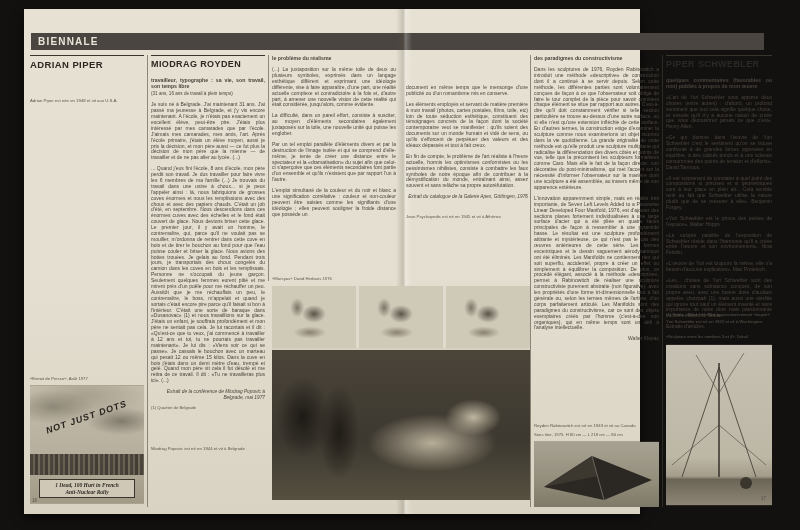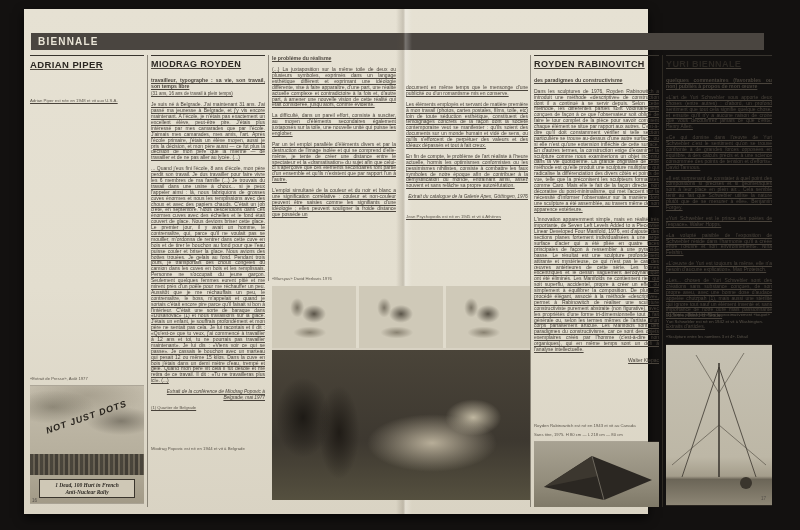--- a/index.html
+++ b/index.html
@@ -1,28 +1,28 @@
 <!DOCTYPE html>
 <html><head>
 <meta charset="utf-8">
 <style>
   html,body{margin:0;padding:0;background:#0d0b0a;}
   .stage{position:relative;width:800px;height:530px;background:#131110;overflow:hidden;
          font-family:"Liberation Sans",sans-serif;}
   .spread{position:absolute;left:24px;top:9px;width:616px;height:505px;
           background:linear-gradient(180deg,#e6e1d3 0%,#e3decf 55%,#d9d3c3 100%);
-          box-shadow:0 4px 10px rgba(0,0,0,.7);padding-left:8px;}
+          box-shadow:0 4px 10px rgba(0,0,0,.7);}
   .fold{position:absolute;left:372px;top:0;width:16px;height:100%;
         background:linear-gradient(90deg,rgba(0,0,0,0) 0%,rgba(90,80,65,.22) 45%,rgba(255,255,255,.25) 60%,rgba(0,0,0,0) 100%);}
   .banner{position:absolute;left:7px;top:24px;width:733px;height:17px;background:#4a4540;
           color:#eae5d7;font-size:10px;font-weight:bold;letter-spacing:1.2px;line-height:17px;
           padding-left:7px;box-sizing:border-box;}
   .vrule{position:absolute;top:46px;width:1px;background:rgba(70,63,53,.55);}
   .col{position:absolute;top:46px;height:452px;color:#4a443c;font-size:5px;line-height:1.18;
-       text-align:justify;overflow:hidden;text-decoration:underline;}
+       text-align:justify;overflow:hidden;}
   .title{border-top:1px solid #38342e;padding-top:3px;margin:0 0 7px 0;font-size:10px;
          font-weight:bold;letter-spacing:.4px;color:#2c2823;text-align:left;white-space:nowrap;}
   .subtitle{font-weight:bold;font-size:5.2px;margin:0 0 2px 0;}
   .subnote{font-size:4.6px;margin:0 0 6px 0;text-align:left;}
   .col p{margin:0 0 5px 0;}
   .bio{font-size:4.3px;color:#5c564c;text-align:left;}
   .credit{font-style:italic;text-align:right;font-size:4.8px;margin:4px 0 4px 0;}
   .footnote{font-size:4.2px;text-align:left;margin:6px 0 0 0;color:#5c564c;}
   .signoff{text-align:right;font-size:5px;margin:2px 0 0 0;}
   .caption{position:absolute;font-size:4.2px;color:#5c564c;text-align:left;line-height:1.1;}
@@ -120,38 +120,37 @@
 
     <section class="col" style="left:382px;top:76px;width:122px;height:200px">
       <p>document en même temps que le mensonge d'une publicité ou d'un romantisme mis en conserve.</p>
       <p>Les éléments employés et servant de matière première à mon travail (photos, cartes postales, films, toile, etc) loin de toute séduction esthétique, constituent des témoignages concrets de la façon dont la société contemporaine veut se manifester : qu'ils soient des documents sur un monde humain et vidé de sens, ou qu'ils s'efforcent de perpétuer des valeurs et des idéaux dépassés et tout à fait creux.</p>
       <p>En fin de compte, le problème de l'art réaliste à l'heure actuelle, hormis les optimismes conformistes ou les pessimismes nihilistes, consiste à combattre les faux symboles de notre époque afin de contribuer à la démystification du monde, entraînant ainsi, assez souvent et sans relâche sa propre autoréfutation.</p>
       <div class="credit">Extrait du catalogue de la Galerie Apex, Göttingen, 1976</div>
       <div class="bio" style="margin-top:14px">Jean Psychopedis est né en 1945 et vit à Athènes</div>
     </section>
 
     <section class="col" style="left:510px;width:125px">
-      <h2 class="title" style="font-size:9px">ROYDEN RABINOVITCH</h2>
       <div class="subtitle" style="margin-bottom:6px">des paradigmes du constructivisme</div>
       <p>Dans les sculptures de 1976, Royden Rabinowitch a introduit une méthode «descriptive» de construction dont il a continué à se servir depuis. Selon cette méthode, les différentes parties sont volontairement conçues de façon à ce que l'observateur soit obligé de faire le tour complet de la pièce pour savoir comment chaque élément se situe par rapport aux autres. C'est-à-dire qu'il doit constamment vérifier si telle section particulière se trouve au-dessus d'une autre surface, ou si elle n'est qu'une extension infléchie de cette surface. En d'autres termes, la construction exige d'examiner la sculpture comme nous examinerions un objet inconnu dans la vie quotidienne. La grande originalité de cette méthode est qu'elle produit une sculpture multiplane qui radicalise la différenciation des divers côtés et points de vue, telle que la préconisent les sculpteurs formalistes comme Caro. Mais elle le fait de la façon directe, non décorative du post-minimalisme, qui met l'accent sur la nécessité d'informer l'observateur sur la manière dont une sculpture a été assemblée, au travers même de son apparence extérieure.</p>
       <p>L'innovation apparemment simple, mais en réalité très importante, de Seven Left Levels Added to a Piecewise Linear Developed Four Manifold, 1976, est d'ajouter des sections planes fortement individualisées à une large surface d'acier qui a été pliée en quatre faces principales de façon à ressembler à une pyramide basse. Le résultat est une sculpture profondément attirante et mystérieuse, ce qui n'est pas le cas des œuvres antérieures de cette série. Les formes excentriques et le dessin vaguement aérodynamique ont été éliminés. Les Manifolds ne contiennent rien qui soit superflu, accidentel, propre à créer un effet ou simplement à équilibrer la composition. De plus, ce procédé élégant, associé à la méthode «descriptive», permet à Rabinowitch de réaliser une sculpture constructiviste purement abstraite (non figurative), avec les propriétés d'une forme tri-dimensionnelle tout à fait générale ou, selon les termes mêmes de l'artiste, d'un corps parfaitement articulé. Les Manifolds sont des paradigmes du constructivisme, car ce sont des objets exemplaires créés par l'homme (c'est-à-dire non organiques), qui en même temps sont un défi à l'analyse intellectuelle.</p>
       <div class="signoff">Walter Klepac</div>
       <div class="bio" style="position:absolute;left:0;top:368px;width:125px">Royden Rabinowitch est né en 1943 et vit au Canada</div>
       <div class="caption" style="left:0;top:378px;width:125px">Sans titre, 1975. H 80 cm — L 218 cm — 80 cm</div>
       <div class="photo rab-photo" style="left:0;top:387px;width:125px;height:65px">
         <svg width="125" height="65">
           <polygon points="10,45 58,14 118,38 70,58" fill="#2b2722"></polygon>
           <polygon points="10,45 58,14 64,34" fill="#3c372f"></polygon>
           <line x1="58" y1="14" x2="70" y2="58" stroke="#6b665c" stroke-width="1"></line>
         </svg>
       </div>
     </section>
 
     <section class="col" style="left:642px;width:106px">
-      <h2 class="title" style="font-size:9px">YURI BIENNALE</h2>
+      <h2 class="title" style="font-size:9px">PIPER SCHWEBLER</h2>
       <div class="subtitle" style="margin-bottom:6px">quelques commentaires (favorables ou non) publiés à propos de mon œuvre</div>
       <p>«L'art de Yuri Schwebler vous apporte deux choses (entre autres) : d'abord, un profond sentiment que tout cela signifie quelque chose, et ensuite qu'il n'y a aucune raison de croire que vous découvrirez jamais ce que c'est». Henry Allen.</p>
       <p>«Ce qui domine dans l'œuvre de Yuri Schwebler c'est le sentiment qu'on se trouve confronté à de grandes forces opposées en équilibre, à des calculs précis et à une science consommée des points de tension et d'efforts». David Tannous.</p>
       <p>«Il est surprenant de constater à quel point des compositions si précises et si géométriques sont à leur place en plein air... Cela semble tenir au fait que Schwebler utilise la nature plutôt que de se mesurer à elle». Benjamin Forgey.</p>
       <p>«Yuri Schwebler est le prince des poètes de l'espace». Walter Hopps.</p>
       <p>«La volupté paisible de l'exposition de Schwebler réside dans l'harmonie qu'il a créée entre l'œuvre et son environnement». Nina Felshin.</p>
       <p>«L'œuvre de Yuri est toujours la même, elle n'a besoin d'aucune explication». Max Protetsch.</p>
       <p>«Les... choses de Yuri Schwebler sont des créations sans substance conçues, de son propre aveu, avec une bonne dose d'audace appelée chutzpah (1), mais aussi une stérilité qui ignore tout sauf un élément inventé et sans importance de notre dure mais passionnante société». David H. Slade.</p>
       <div style="text-align:left">Extraits d'articles.</div>
       <div class="footnote" style="position:absolute;left:0;top:252px;width:106px">(1) Terme yiddish signifiant approximativement «toupet»</div>

